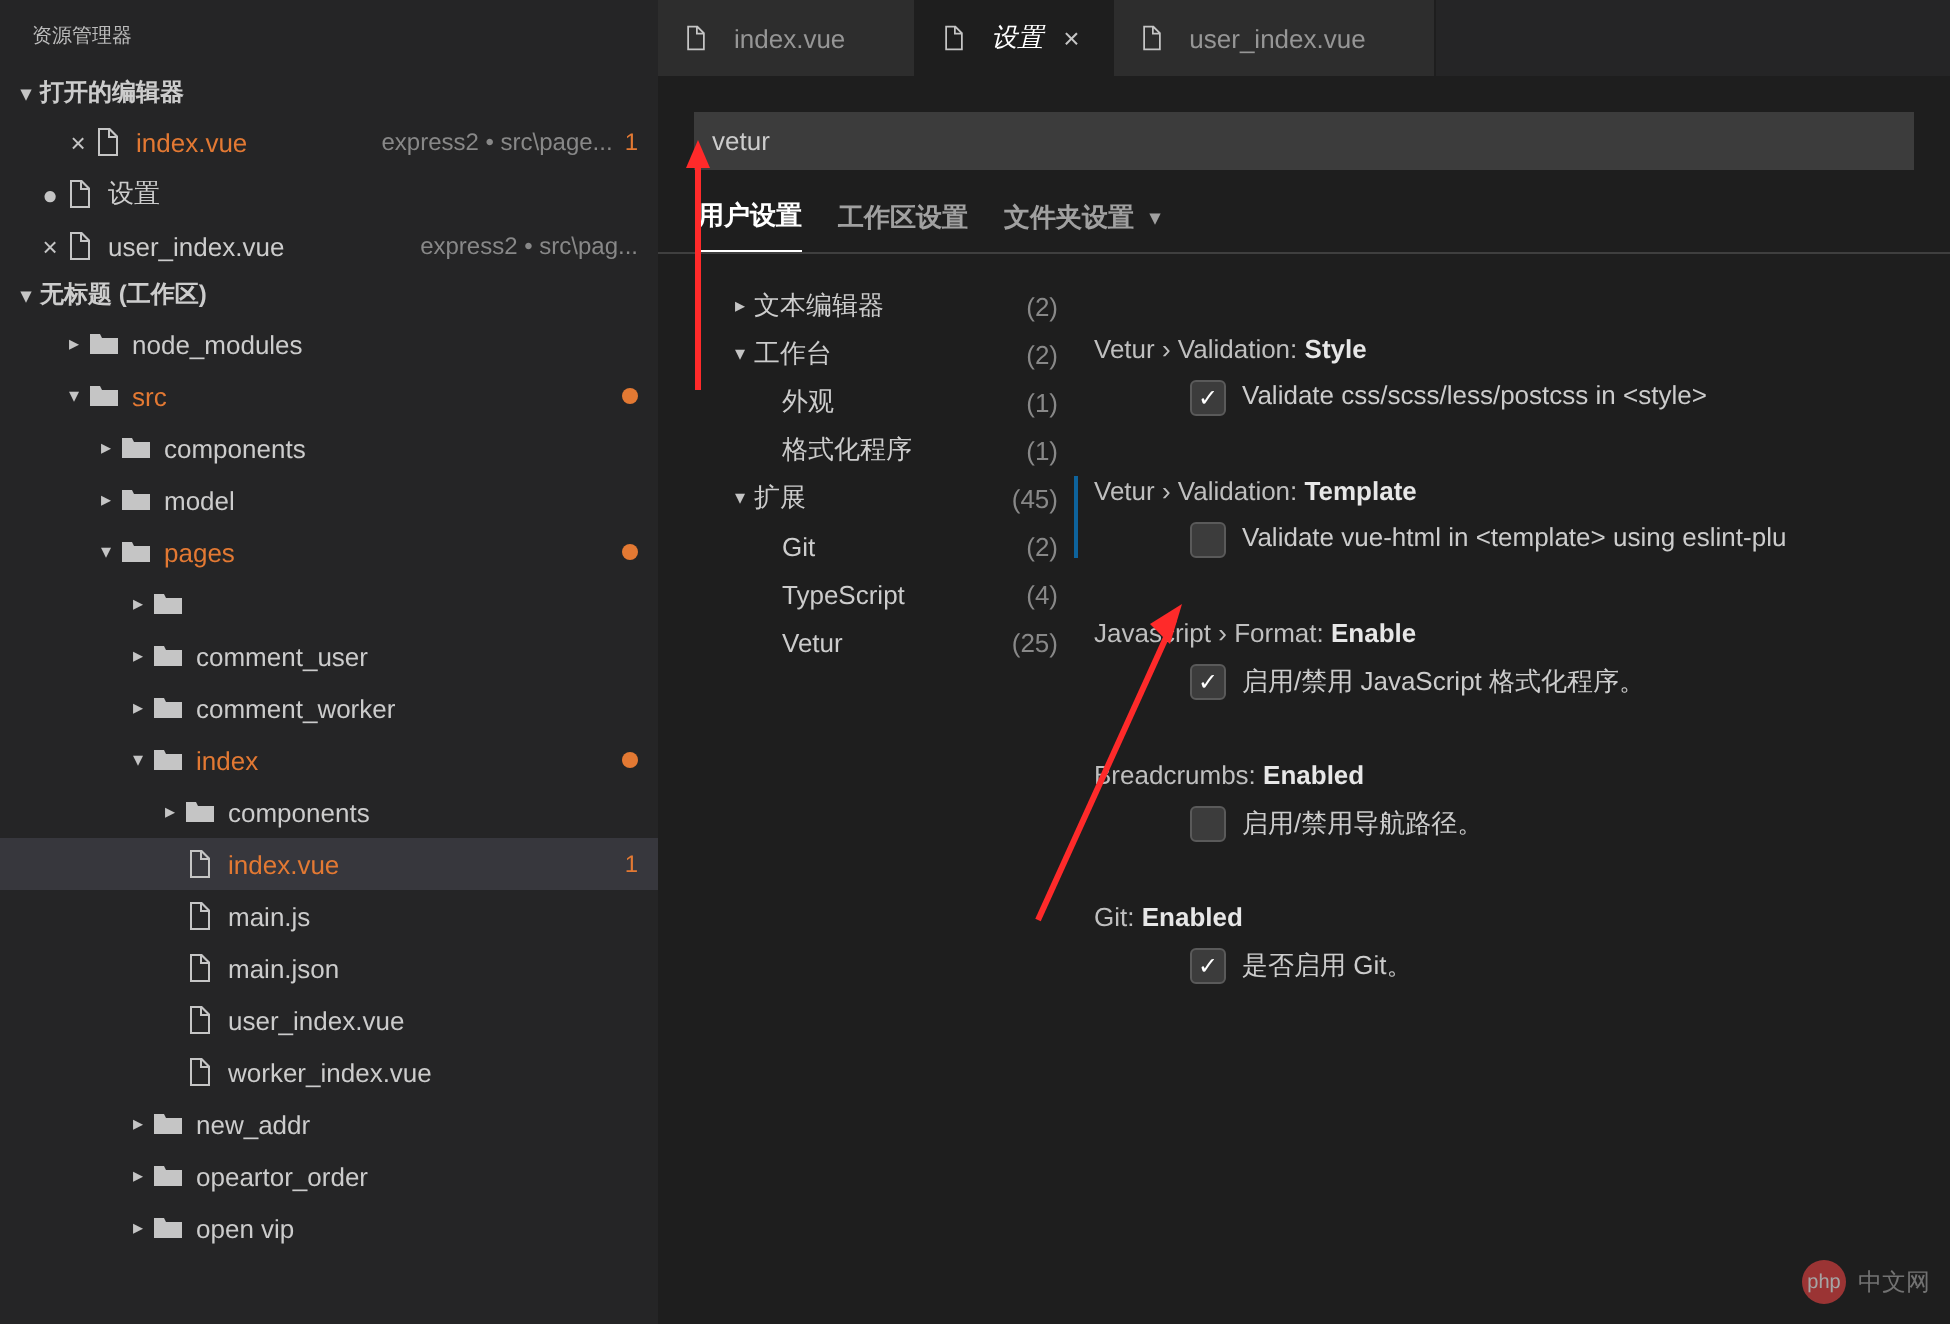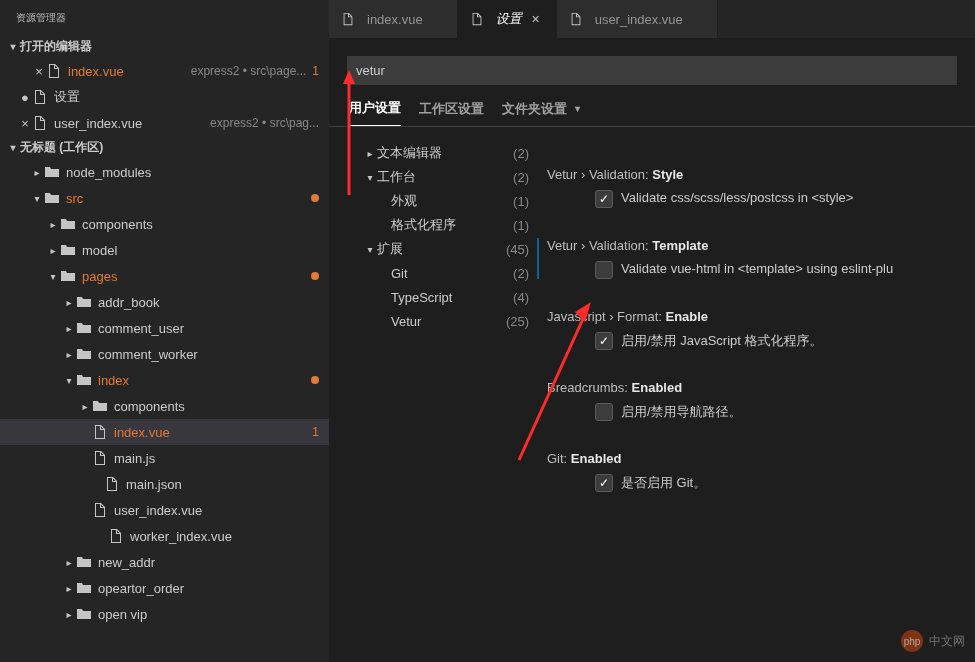--- a/index.html
+++ b/index.html
@@ -55,21 +55,21 @@
   .sdesc { display:flex; align-items:flex-start; gap:8px; color:#cccccc; font-size:13px;margin-left:48px;}
   .chk { width:18px; height:18px; border:1px solid #5a5a5a; background:#3c3c3c; display:flex; align-items:center; justify-content:center; border-radius:3px; font-size:12px; color:#fff; cursor:pointer; flex-shrink:0;}
   .chk.checked::after { content:"✓"; }
   
   
   .arrow { position:absolute; pointer-events:none; z-index:50; }
   .arrow svg line, .arrow svg path { stroke:#ff2a2a; stroke-width:3; fill:none;}
   .arrow svg polygon { fill:#ff2a2a; }
   
   .watermark { position:absolute; right:10px; bottom:10px; display:flex; align-items:center; gap:6px; opacity:0.6; font-size:12px; color:#aaa;}
-  .watermark .logo { width:22px; height:22px; background:#c2410c; border-radius:50%; display:flex; align-items:center; justify-content:center; font-size:10px; color:#fff;}
+  .watermark .logo { width:22px; height:22px; background:#ef4444; border-radius:50%; display:flex; align-items:center; justify-content:center; font-size:10px; color:#fff;}
 </style>
 </head>
 <body>
 
 <div class="sidebar">
   <div class="sb-header">资源管理器</div>
 
   <div class="section-hdr">
     <span class="twisty">▾</span>
     <span>打开的编辑器</span>
@@ -159,21 +159,20 @@
         <span class="label red">pages</span>
         <span class="dot"></span>
       </div>
       <div class="tree-row" style="padding-left: 62px;">
         <span class="twisty">▸</span>
         <span class="icon">
           <svg viewBox="0 0 16 16">
             <path fill="#c5c5c5" d="M1 3h5l1 2h8v8H1z"></path>
           </svg>
         </span>
-        <span class="label ">addr_book</span>
       </div>
       <div class="tree-row" style="padding-left: 62px;">
         <span class="twisty">▸</span>
         <span class="icon">
           <svg viewBox="0 0 16 16">
             <path fill="#c5c5c5" d="M1 3h5l1 2h8v8H1z"></path>
           </svg>
         </span>
         <span class="label ">comment_user</span>
       </div>
@@ -217,39 +216,39 @@
       </div>
       <div class="tree-row" style="padding-left: 78px;">
         <span class="twisty"></span>
         <span class="icon">
           <svg viewBox="0 0 16 16">
             <path fill="#c5c5c5" d="M9 1H3v14h10V5L9 1zm0 1.5L11.5 5H9V2.5zM4 14V2h4v4h4v8H4z"></path>
           </svg>
         </span>
         <span class="label ">main.js</span>
       </div>
-      <div class="tree-row" style="padding-left: 78px; margin-left: 12px;">
-        <span class="twisty"></span>
-        <span class="icon">
-          <svg viewBox="0 0 16 16">
-            <path fill="#c5c5c5" d="M9 1H3v14h10V5L9 1zm0 1.5L11.5 5H9V2.5zM4 14V2h4v4h4v8H4z"></path>
-          </svg>
-        </span>
-        <span class="label ">main.json</span>
-      </div>
       <div class="tree-row" style="padding-left: 78px;">
         <span class="twisty"></span>
         <span class="icon">
           <svg viewBox="0 0 16 16">
             <path fill="#c5c5c5" d="M9 1H3v14h10V5L9 1zm0 1.5L11.5 5H9V2.5zM4 14V2h4v4h4v8H4z"></path>
           </svg>
         </span>
+        <span class="label ">main.json</span>
+      </div>
+      <div class="tree-row" style="padding-left: 78px;">
+        <span class="twisty"></span>
+        <span class="icon">
+          <svg viewBox="0 0 16 16">
+            <path fill="#c5c5c5" d="M9 1H3v14h10V5L9 1zm0 1.5L11.5 5H9V2.5zM4 14V2h4v4h4v8H4z"></path>
+          </svg>
+        </span>
         <span class="label ">user_index.vue</span>
       </div>
-      <div class="tree-row" style="padding-left: 78px; margin-left: 16px;">
+      <div class="tree-row" style="padding-left: 78px;">
         <span class="twisty"></span>
         <span class="icon">
           <svg viewBox="0 0 16 16">
             <path fill="#c5c5c5" d="M9 1H3v14h10V5L9 1zm0 1.5L11.5 5H9V2.5zM4 14V2h4v4h4v8H4z"></path>
           </svg>
         </span>
         <span class="label ">worker_index.vue</span>
       </div>
       <div class="tree-row" style="padding-left: 62px;">
         <span class="twisty">▸</span>

